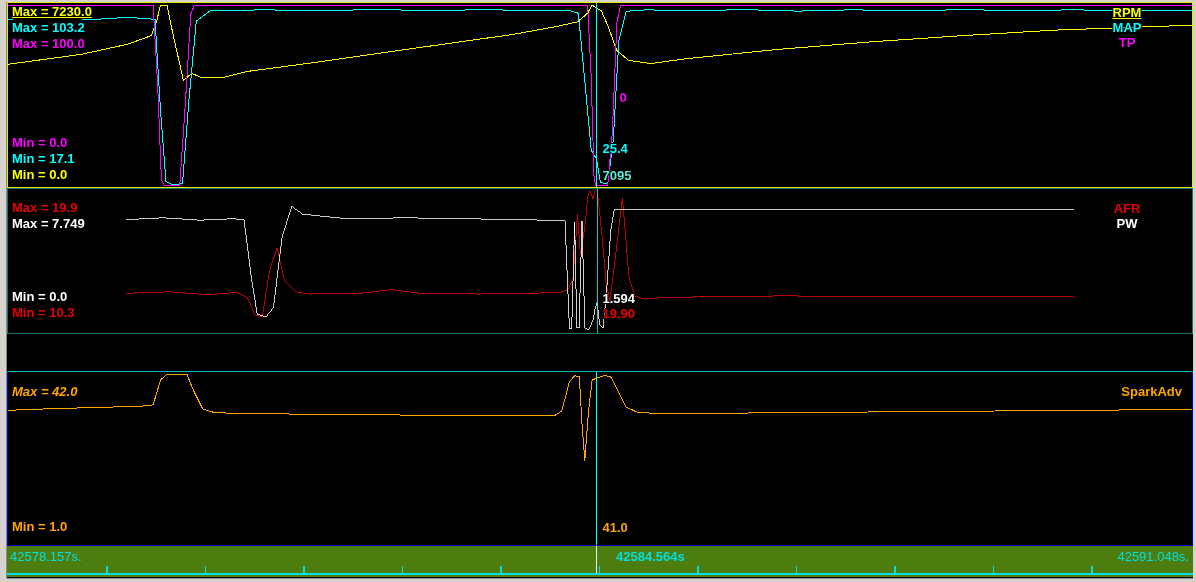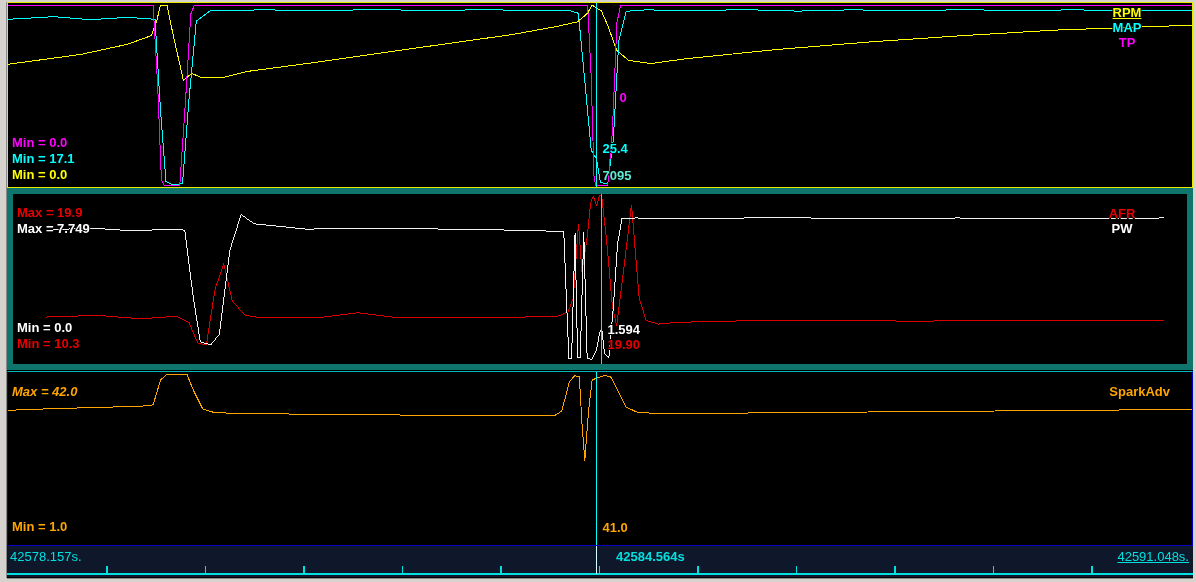--- a/index.html
+++ b/index.html
@@ -2,61 +2,62 @@
 <html><head>
 <meta charset="utf-8">
 <style>
   html,body{margin:0;padding:0;background:#d6d3ce;}
   .window{position:relative;width:1196px;height:582px;background:#d6d3ce;
           font-family:"Liberation Sans",sans-serif;overflow:hidden;}
   .plot-area{position:absolute;left:7px;top:2px;width:1186px;height:576px;background:#000;
              box-shadow:-1px 0 0 #8a8a8a, 0 1px 0 #8a8a8a;}
   .pane{position:absolute;left:0;width:1186px;box-sizing:border-box;background:#000;}
   #pane-0{top:0;height:186px;border:1px solid #e8e800;}
-  #pane-1{top:186px;height:182px;border:6px solid #0f766e;}
+  #pane-1{top:186px;height:146px;border:1px solid #0f766e;}
   #pane-2{top:369px;height:175px;border:1px solid #0000c8;border-top-color:#00b8b8;}
   .trace-svg{position:absolute;left:0;top:0;width:1184px;height:100%;display:block;
              shape-rendering:crispEdges;}
   .labels{position:absolute;font-weight:bold;font-size:13px;line-height:16px;white-space:pre;
           text-shadow:1px 0 0 #000,-1px 0 0 #000,0 1px 0 #000,0 -1px 0 #000;z-index:5;}
   .maxs{left:4px;top:1px;}
   #pane-1 .maxs{top:11px;}
   #pane-2 .maxs{top:12px;}
   .mins{left:4px;bottom:4px;top:auto;}
   #pane-1 .mins{bottom:12px;}
   #pane-2 .mins{bottom:10px;}
   .legend{left:auto;right:42px;top:2px;text-align:center;min-width:46px;line-height:15px;}
   #pane-1 .legend{top:12px;}
-  #pane-2 .legend{right:22px;top:12px;}
+  #pane-2 .legend{right:10px;top:12px;}
   .legend div{cursor:pointer;}
   .cursor-vals{bottom:4px;top:auto;line-height:15px;}
   #pane-0 .cursor-vals div:nth-child(1){padding-left:17px;}
   #pane-1 .cursor-vals{bottom:12px;}
   #pane-2 .cursor-vals{bottom:10px;}
   .underline{text-decoration:underline;}
-  .timeline{position:absolute;top:544px;left:0;width:1186px;height:31px;background:#0f172a;}
+  .timeline{position:absolute;top:544px;left:0;width:1186px;height:31px;background:#4d7c0f;}
   .axis-svg{position:absolute;left:0;top:0;width:1186px;height:31px;display:block;
             shape-rendering:crispEdges;}
   .tl-text{position:absolute;top:3px;font-size:13px;font-weight:normal;white-space:pre;z-index:5;}
   .t-start{left:3px;}
   .t-end{right:4px;}
 </style>
 </head>
 <body>
 
 <div class="window">
   <div class="plot-area">
 
     <div class="pane" id="pane-0">
       <svg class="trace-svg" viewBox="0 0 1184 184">
           <polyline points="0.0,61.3 73.5,51.3 119.4,41.3 143.3,32.6 148.8,17.7 152.5,2.0 158.9,2.0 165.3,32.6 175.4,77.4 183.7,70.5 192.9,74.2 213.1,74.9 238.8,68.5 303.1,60.0 404.1,45.6 505.2,31.4 546.5,23.9 569.5,18.9 579.6,10.2 584.1,2.0 588.5,5.4 593.3,7.7 599.8,22.7 608.9,47.6 620.9,57.5 642.9,60.5 679.7,55.5 771.5,46.3 863.4,38.8 955.2,32.6 1047.1,27.1 1184.0,22.2" fill="none" stroke="#ffff00" stroke-width="1"></polyline>
           <polyline points="0.0,16.3 45.9,13.7 82.7,16.7 119.4,14.3 147.0,16.3 152.5,107.3 158.0,178.6 165.3,182.0 174.5,180.6 180.9,97.4 188.3,18.2 202.1,7.9 257.2,6.8 312.3,7.9 367.4,6.4 422.5,7.7 477.6,6.6 532.7,7.9 560.3,7.1 570.4,10.3 577.7,87.5 583.2,147.0 588.5,156.1 592.4,179.6 599.8,181.0 605.3,137.0 610.8,38.0 618.1,8.3 638.3,6.8 679.7,7.9 734.8,6.6 789.9,8.1 845.0,6.8 900.1,7.9 955.2,6.6 1010.3,7.7 1065.4,6.8 1120.5,7.9 1184.0,7.0" fill="none" stroke="#00ffff" stroke-width="1"></polyline>
           <polyline points="0.0,2.0 145.1,2.0 149.7,83.0 153.4,176.6 156.1,182.0 171.8,182.0 177.3,101.0 182.8,11.0 186.4,2.0 579.6,2.0 583.2,74.0 586.0,173.0 587.6,182.0 599.8,182.0 604.4,128.0 608.9,20.0 612.6,2.0 1184.0,2.0" fill="none" stroke="#ff00ff" stroke-width="1"></polyline>
           <line x1="588.4638895351164" y1="0" x2="588.4638895351164" y2="184" stroke="#00ffff" stroke-width="1"></line>
         </svg>
+      <div class="labels maxs"><div class="underline" style="color: rgb(255, 255, 0);">Max = 7230.0</div><div style="color: rgb(0, 255, 255);">Max = 103.2</div><div style="color: rgb(255, 0, 255);">Max = 100.0</div></div>
       <div class="labels mins"><div style="color: rgb(255, 0, 255);">Min = 0.0</div><div style="color: rgb(0, 255, 255);">Min = 17.1</div><div style="color: rgb(255, 255, 0);">Min = 0.0</div></div>
       <div class="labels legend"><div class="underline" style="color: rgb(255, 255, 0);">RPM</div><div style="color: rgb(0, 255, 255);">MAP</div><div style="color: rgb(255, 0, 255);">TP</div></div>
       <div class="labels cursor-vals" style="left: 594.464px;"><div style="color: rgb(255, 0, 255);">0</div><div style="color: rgb(0, 255, 255); margin-top: 36px;">25.4</div><div style="color: #5eead4; margin-top: 12px;">7095</div></div>
     </div>
 
     <div class="pane" id="pane-1">
       <svg class="trace-svg" viewBox="0 0 1184 180">
           <polyline points="0.0,130.3 55.1,128.5 101.0,132.2 137.8,129.4 151.5,135.8 160.7,157.8 169.9,159.7 179.1,101.0 188.3,73.5 197.5,113.8 211.2,128.5 229.6,131.3 293.9,130.3 330.6,125.8 367.4,130.3 440.9,131.3 505.2,130.3 541.9,129.4 552.9,124.8 558.4,110.2 563.9,31.3 567.6,82.7 573.1,46.0 576.8,9.3 579.6,2.0 583.2,13.0 586.0,2.0 588.5,2.0 594.3,55.2 599.8,119.3 604.4,139.5 612.6,73.5 620.0,11.2 628.2,110.2 635.6,134.0 648.4,137.7 670.5,135.8 734.8,134.4 826.6,133.6 918.5,134.7 1010.3,133.8 1102.2,134.4 1184.0,134.0" fill="none" stroke="#e80000" stroke-width="1"></polyline>
           <polyline points="0.0,38.3 45.9,36.0 91.8,39.0 133.2,37.2 147.0,38.3 156.1,109.9 163.5,156.4 174.5,159.8 183.7,148.5 194.7,59.9 206.7,21.7 220.4,31.5 275.5,37.2 349.0,36.0 422.5,37.2 496.0,38.3 541.9,39.5 548.3,39.5 551.1,109.9 553.8,174.6 556.6,174.6 560.3,41.7 563.0,173.5 565.8,173.5 569.5,40.6 573.1,173.5 577.7,175.7 583.2,164.4 586.0,148.5 588.5,141.8 591.5,168.9 596.1,173.5 600.7,121.2 605.3,53.1 609.9,25.8 624.6,25.4 688.9,25.8 780.7,25.1 872.5,26.1 964.4,25.4 1056.2,25.8 1184.0,25.4" fill="none" stroke="#ffffff" stroke-width="1"></polyline>
           <line x1="588.4638895351164" y1="0" x2="588.4638895351164" y2="180" stroke="#00ffff" stroke-width="1"></line>
@@ -89,17 +90,17 @@
           <line x1="592.5" y1="20" x2="592.5" y2="28" stroke="#00e0e0" stroke-width="1.5"></line>
           <line x1="691" y1="20" x2="691" y2="28" stroke="#00e0e0" stroke-width="1.5"></line>
           <line x1="789.5" y1="20" x2="789.5" y2="28" stroke="#00e0e0" stroke-width="1.5"></line>
           <line x1="888" y1="20" x2="888" y2="28" stroke="#00e0e0" stroke-width="1.5"></line>
           <line x1="986.5" y1="20" x2="986.5" y2="28" stroke="#00e0e0" stroke-width="1.5"></line>
           <line x1="1085" y1="20" x2="1085" y2="28" stroke="#00e0e0" stroke-width="1.5"></line>
           <line x1="589.4638895351164" y1="0" x2="589.4638895351164" y2="28" stroke="#d8ffff" stroke-width="1"></line>
         </svg>
       <span class="tl-text t-start" style="color: rgb(0, 224, 224);">42578.157s.</span>
       <span class="tl-text t-cursor" style="left: 609px; color: rgb(0, 224, 224); font-weight: bold;">42584.564s</span>
-      <span class="tl-text t-end" style="color: rgb(0, 224, 224); text-decoration: underline;">42591.048s.</span>
+      <span class="tl-text t-end" style="color: rgb(0, 224, 224);">42591.048s.</span>
     </div>
 
   </div>
 </div>
 
 </body></html>

